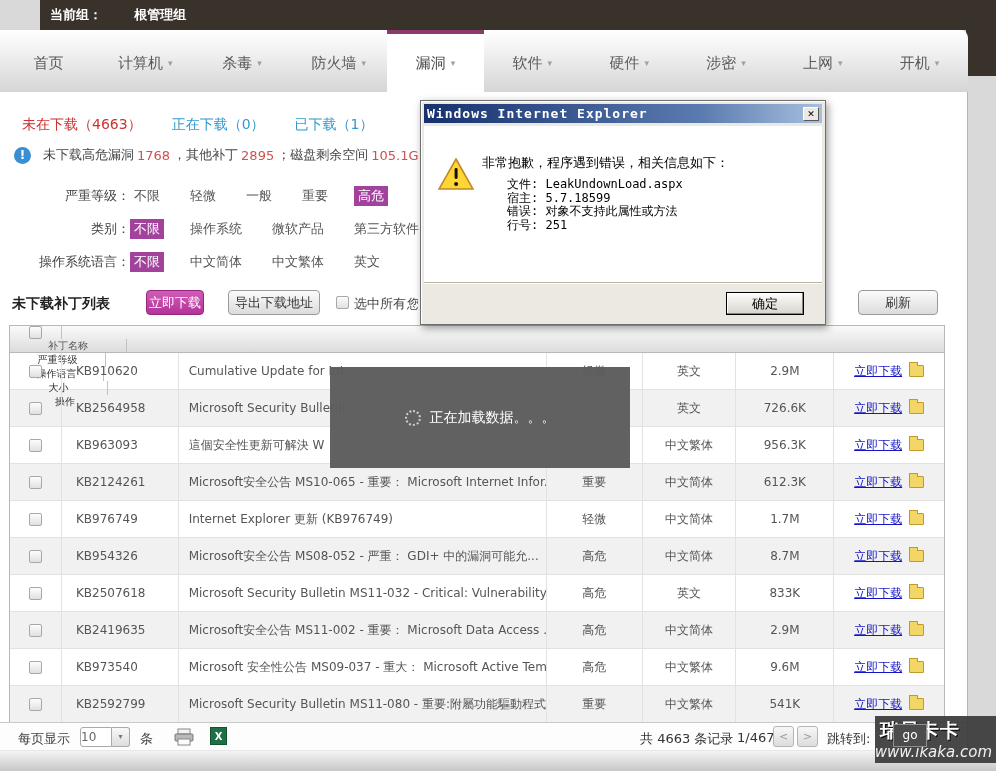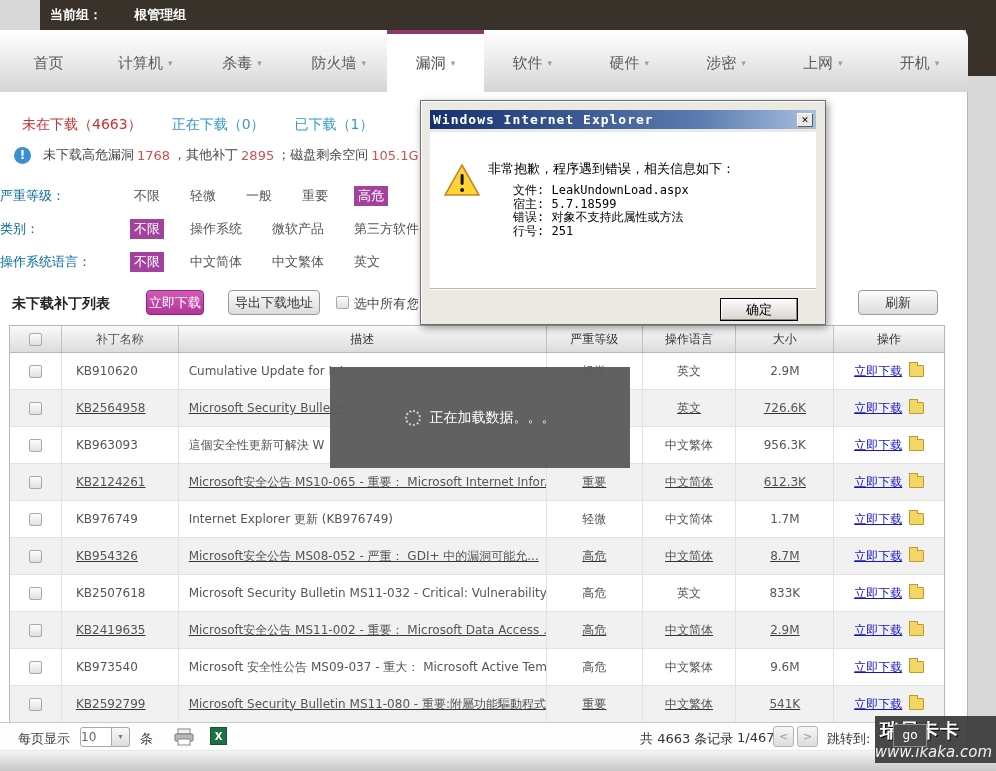--- a/index.html
+++ b/index.html
@@ -34,21 +34,21 @@
   .status-tab { cursor:pointer; }
   .status-tab.red { color:#cc3232; }
   .status-tab.blue { color:#3399cc; }
 
   .info-row { position:absolute; left:14px; top:54px; display:flex; align-items:center; font-size:13px; color:#444; }
   .info-icon { width:17px; height:17px; border-radius:50%; background:#3a8fd0; color:#fff;
     font-weight:bold; font-size:12px; text-align:center; line-height:17px; margin-right:12px; }
   .info-row .red { color:#d05050; margin:0 3px; }
 
   .filter-row { position:absolute; left:0; display:flex; align-items:center; font-size:13px; }
-  .filter-row .flabel { width:130px; text-align:left; color:#0369a1; }
+  .filter-row .flabel { width:130px; text-align:right; color:#404040; }
   .filter-row .fopts { display:flex; gap:22px; }
   .fopt { color:#555; padding:1px 4px; cursor:pointer; }
   .fopt.selected { background:#a2429c; color:#fff; }
 
   
   .toolbar { position:absolute; left:0; top:198px; width:968px; height:30px; }
   .list-title { position:absolute; left:12px; top:5px; font-size:14px; font-weight:bold; color:#222; }
   .btn-magenta { position:absolute; left:146px; top:0; width:58px; height:25px;
     background:linear-gradient(#cf5cb4,#b5339b); border:1px solid #93257e; border-radius:4px;
     color:#fff; font-size:13px; text-align:center; line-height:23px; cursor:pointer; }
@@ -60,25 +60,25 @@
     background:linear-gradient(#fdfdfd,#e0e0e0); cursor:pointer; }
   .cb-selectall { position:absolute; left:336px; top:6px; }
   .selectall-label { position:absolute; left:354px; top:5px; font-size:13px; color:#444; }
   .partial-text { position:absolute; left:407px; top:5px; width:11px; overflow:hidden;
     white-space:nowrap; font-size:13px; color:#444; }
 
   
   .table { position:absolute; left:9px; top:233px; width:936px; font-size:12px;
     border:1px solid #b8b8b8; }
   .thead { display:flex; height:27px; background:linear-gradient(#fafafa,#dcdcdc);
-    border-bottom:1px solid #b8b8b8; font-size:12px; color:#333; }
+    border-bottom:1px solid #b8b8b8; font-size:10px; color:#333;flex-direction:column; }
   .thead .cell { display:flex; align-items:center; justify-content:center; border-right:1px solid #c2c2c2; }
   .thead .cell:last-child { border-right:none; }
   .trow { display:flex; height:37px; background:#fff; border-bottom:1px solid #e2e2e2; }
-  .trow.alt { background:#f1f1f1;text-decoration:underline; }
+  .trow.alt { background:#f1f1f1; }
   .trow .cell { display:flex; align-items:center; border-right:1px solid #e2e2e2; color:#555; }
   .trow .cell:last-child { border-right:none; }
   .c0 { width:52px; justify-content:center; }
   .c1 { width:117px; padding-left:14px; color:#555; }
   .c2 { width:369px; padding-left:10px; overflow:hidden; white-space:nowrap; }
   .c3 { width:96px; justify-content:center; }
   .c4 { width:94px; justify-content:center; }
   .c5 { width:98px; justify-content:center; }
   .c6 { width:110px; justify-content:center; gap:7px; }
   .dl-link { color:#1515c8; text-decoration:underline; cursor:pointer; }
@@ -117,21 +117,21 @@
   .jump-label { position:absolute; left:827px; top:7px; color:#333; }
   .jump-input { position:absolute; left:866px; top:4px; width:26px; height:20px;
     border:1px solid #888; font-size:12px; padding-left:3px; color:#333; background:#fff; font-family:inherit; }
 
   
   .bottom-strip { position:absolute; left:0; top:750px; width:996px; height:21px;
     background:linear-gradient(#f4f4f4,#c7c7c7); border-top:1px solid #e8e8e8; }
 
   
   .dialog { position:absolute; left:420px; top:100px; width:406px; height:225px; z-index:40;
-    background:#ece9e2; border:1px solid #6e6e6e; padding:9px;
+    background:#ece9e2; border:1px solid #6e6e6e; padding:3px;
     box-shadow:2px 3px 8px rgba(0,0,0,0.4), inset 1px 1px 0 #fff; }
   .dialog-title { height:19px; background:linear-gradient(90deg,#16316e,#5b7cb0 70%,#a7c0de);
     display:flex; align-items:center; padding:0 3px; }
   .dialog-title-text { color:#fff; font-weight:bold; font-size:13px;
     font-family:"DejaVu Sans Mono","Liberation Mono",monospace; letter-spacing:1px; }
   .dialog-close { margin-left:auto; width:16px; height:14px; background:#ece9e2;
     border:1px solid; border-color:#fff #5a5a5a #5a5a5a #fff; color:#000;
     font-size:9px; font-weight:bold; text-align:center; line-height:13px; cursor:pointer; }
   .dialog-body { background:#fff; margin-top:3px; height:156px; position:relative; }
   .warning-icon { position:absolute; left:14px; top:32px; }

